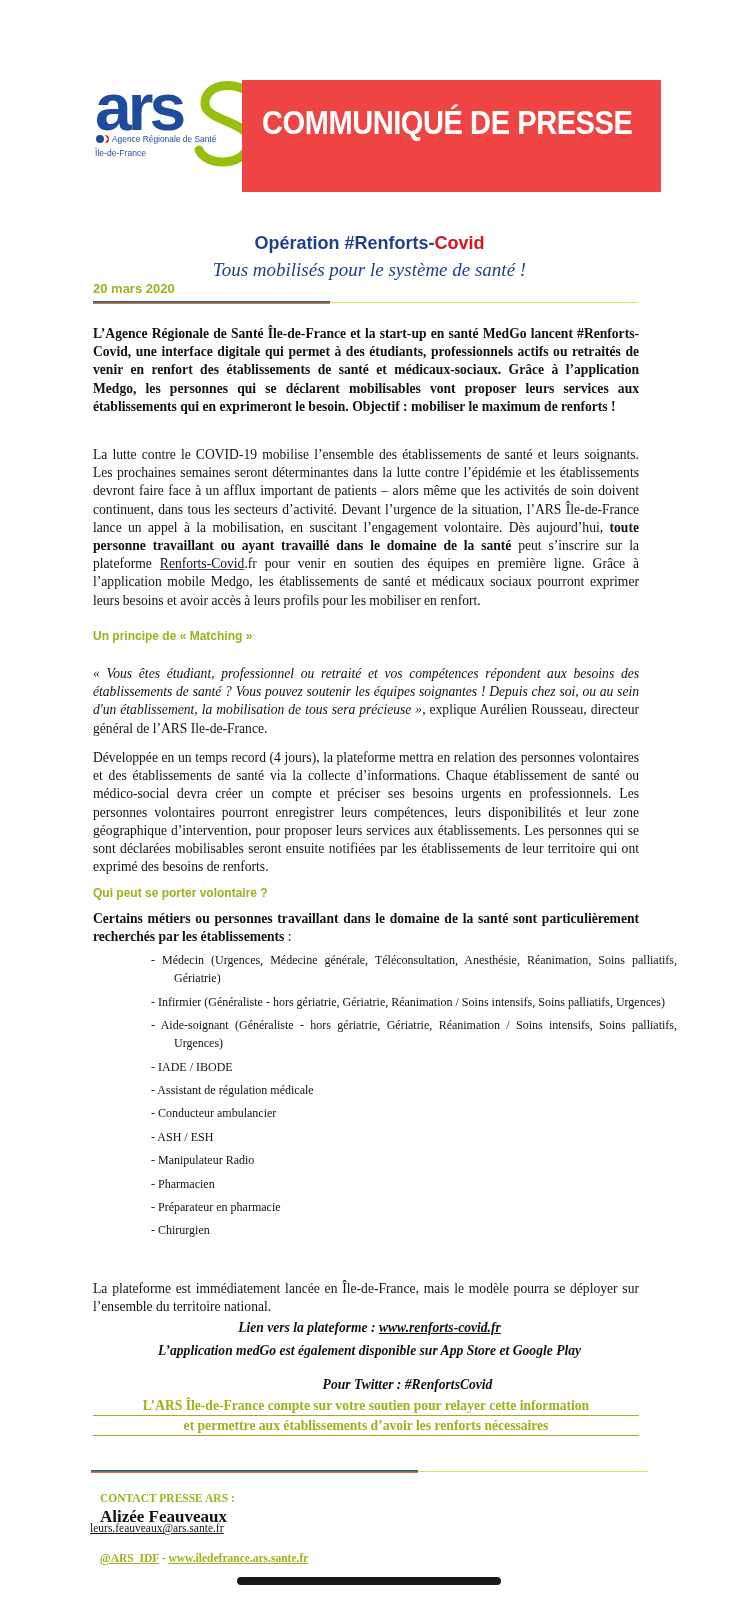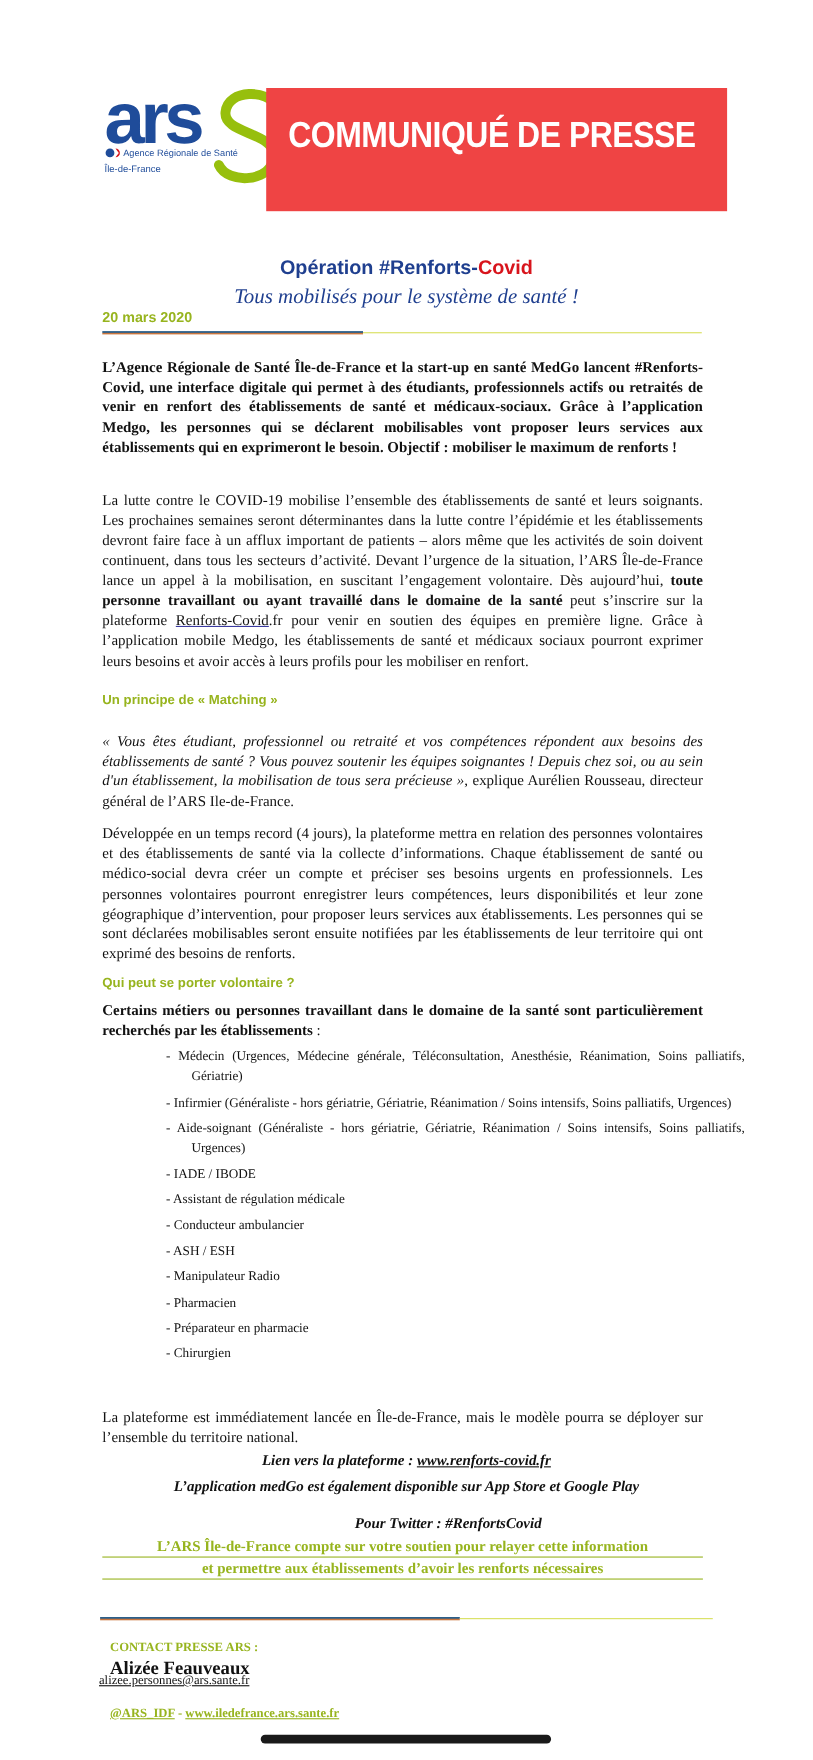--- a/index.html
+++ b/index.html
@@ -118,19 +118,19 @@
   <div class="green-center" style="top:1418px;">et permettre aux établissements d’avoir les renforts nécessaires</div>
   <div class="green-line" style="top:1435px;"></div>
 
   <div class="divider" style="left:91px; top:1470px; width:557px;">
     <div class="left" style="width:327px;"></div>
     <div class="right" style="left:327px; width:230px;"></div>
   </div>
 
   <div class="contact-h">CONTACT PRESSE ARS :</div>
   <div class="contact-name">Alizée Feauveaux</div>
-  <a class="contact-mail">alizee.personnes@ars.sante.fr</a>
+  <a class="contact-mail">leurs.feauveaux@ars.sante.fr</a>
   <div class="social">
     <a>@ARS_IDF</a><span> - </span><a>www.iledefrance.ars.sante.fr</a>
   </div>
 
   <div class="home-indicator"></div>
 </div>
 
 </body></html>

